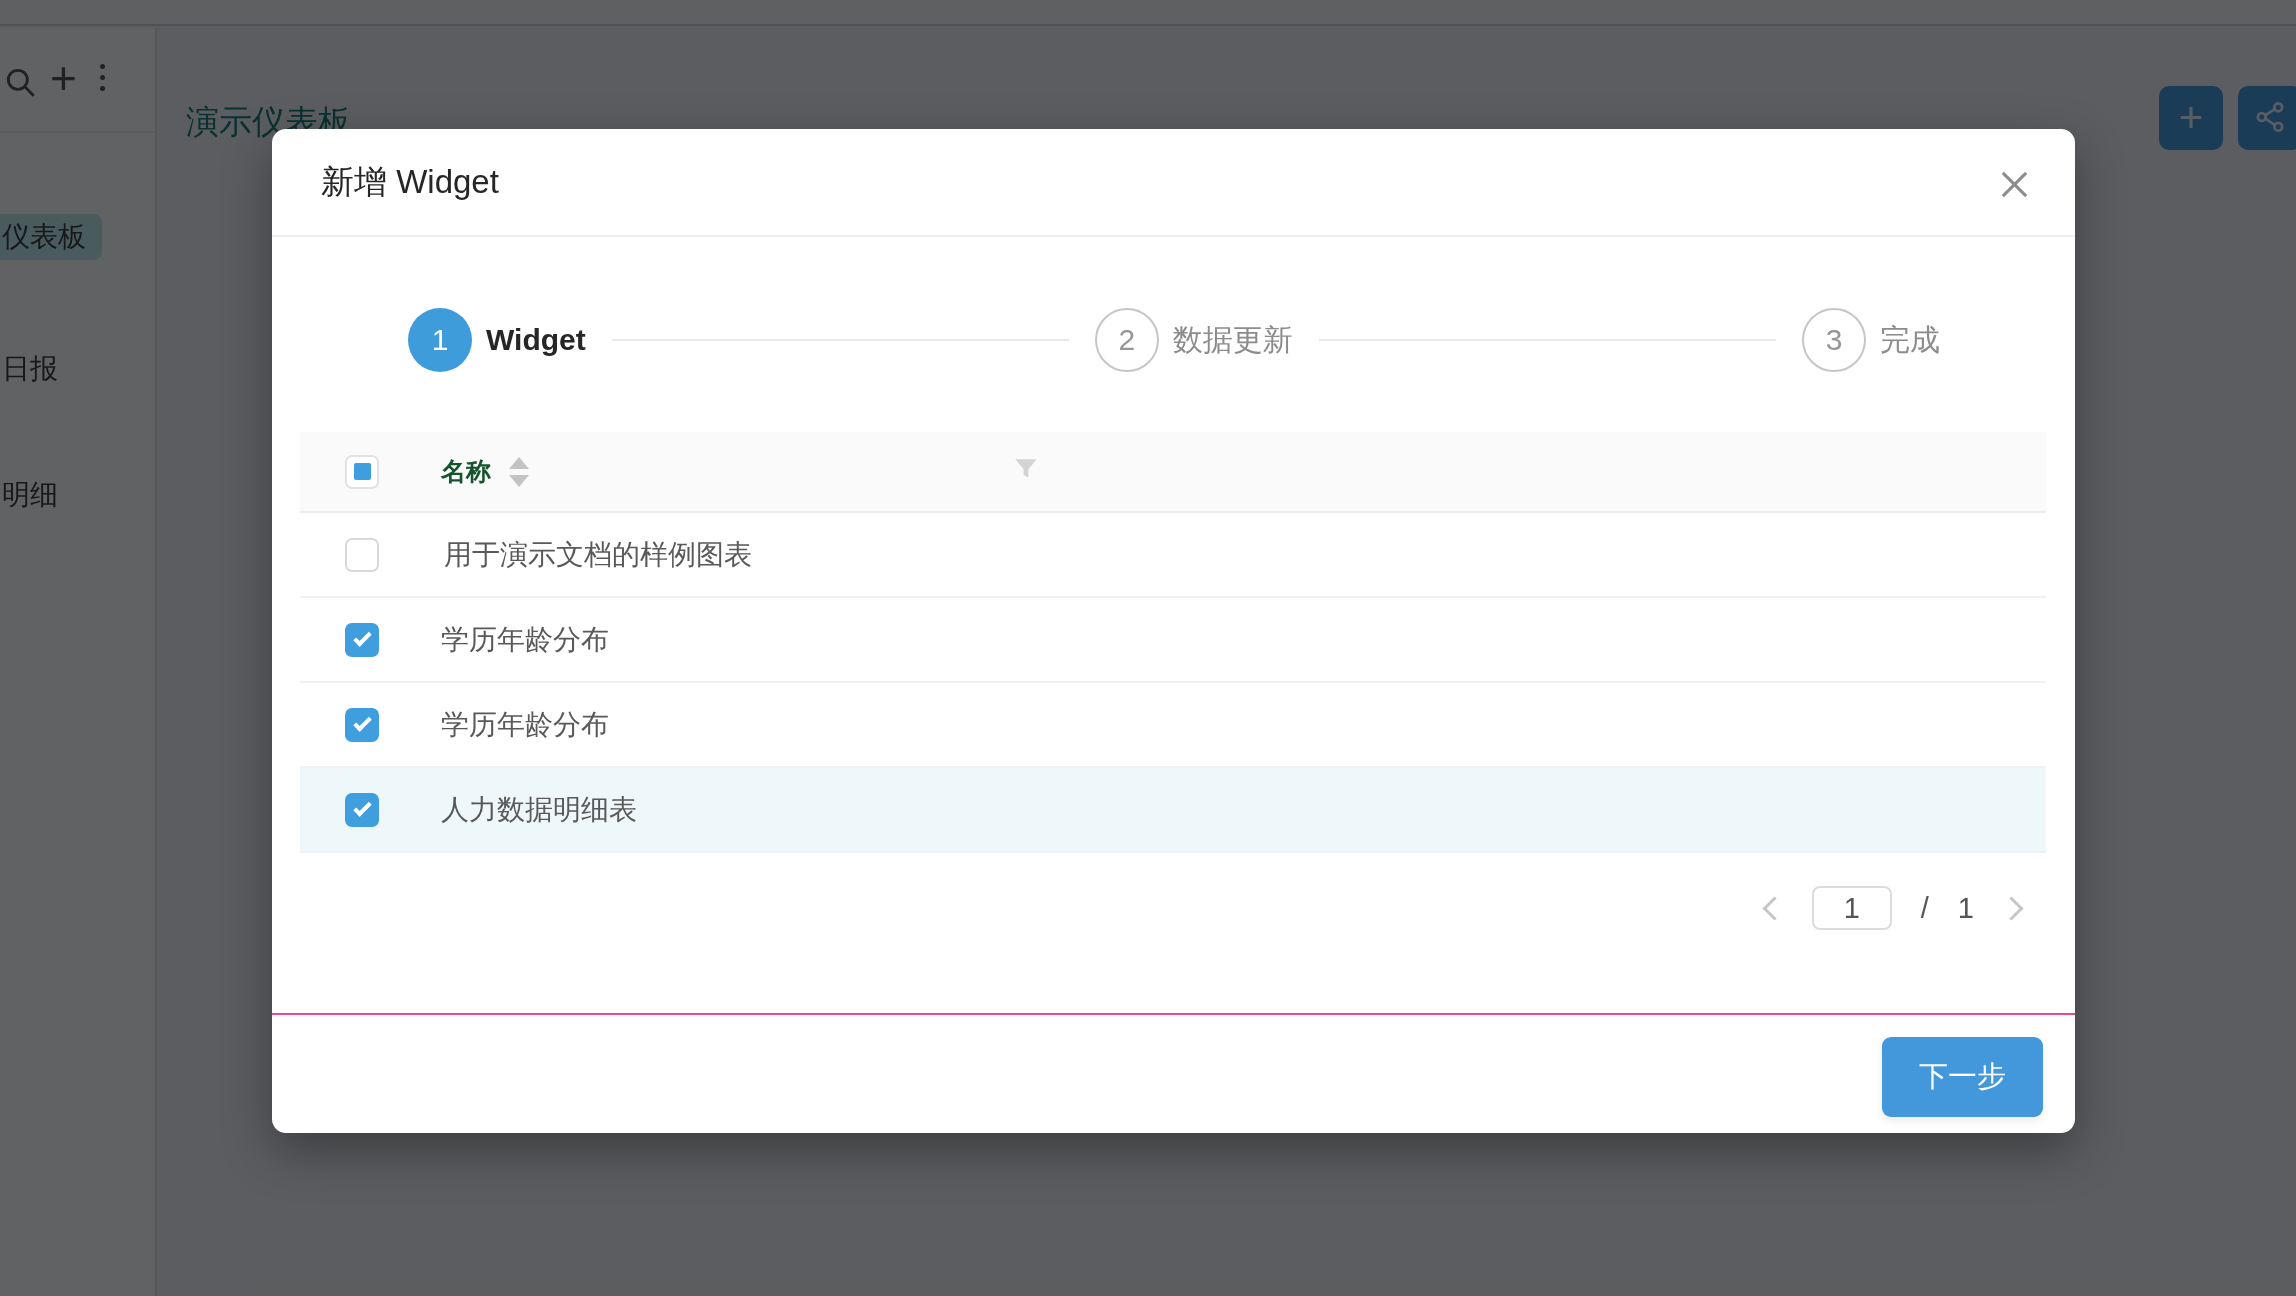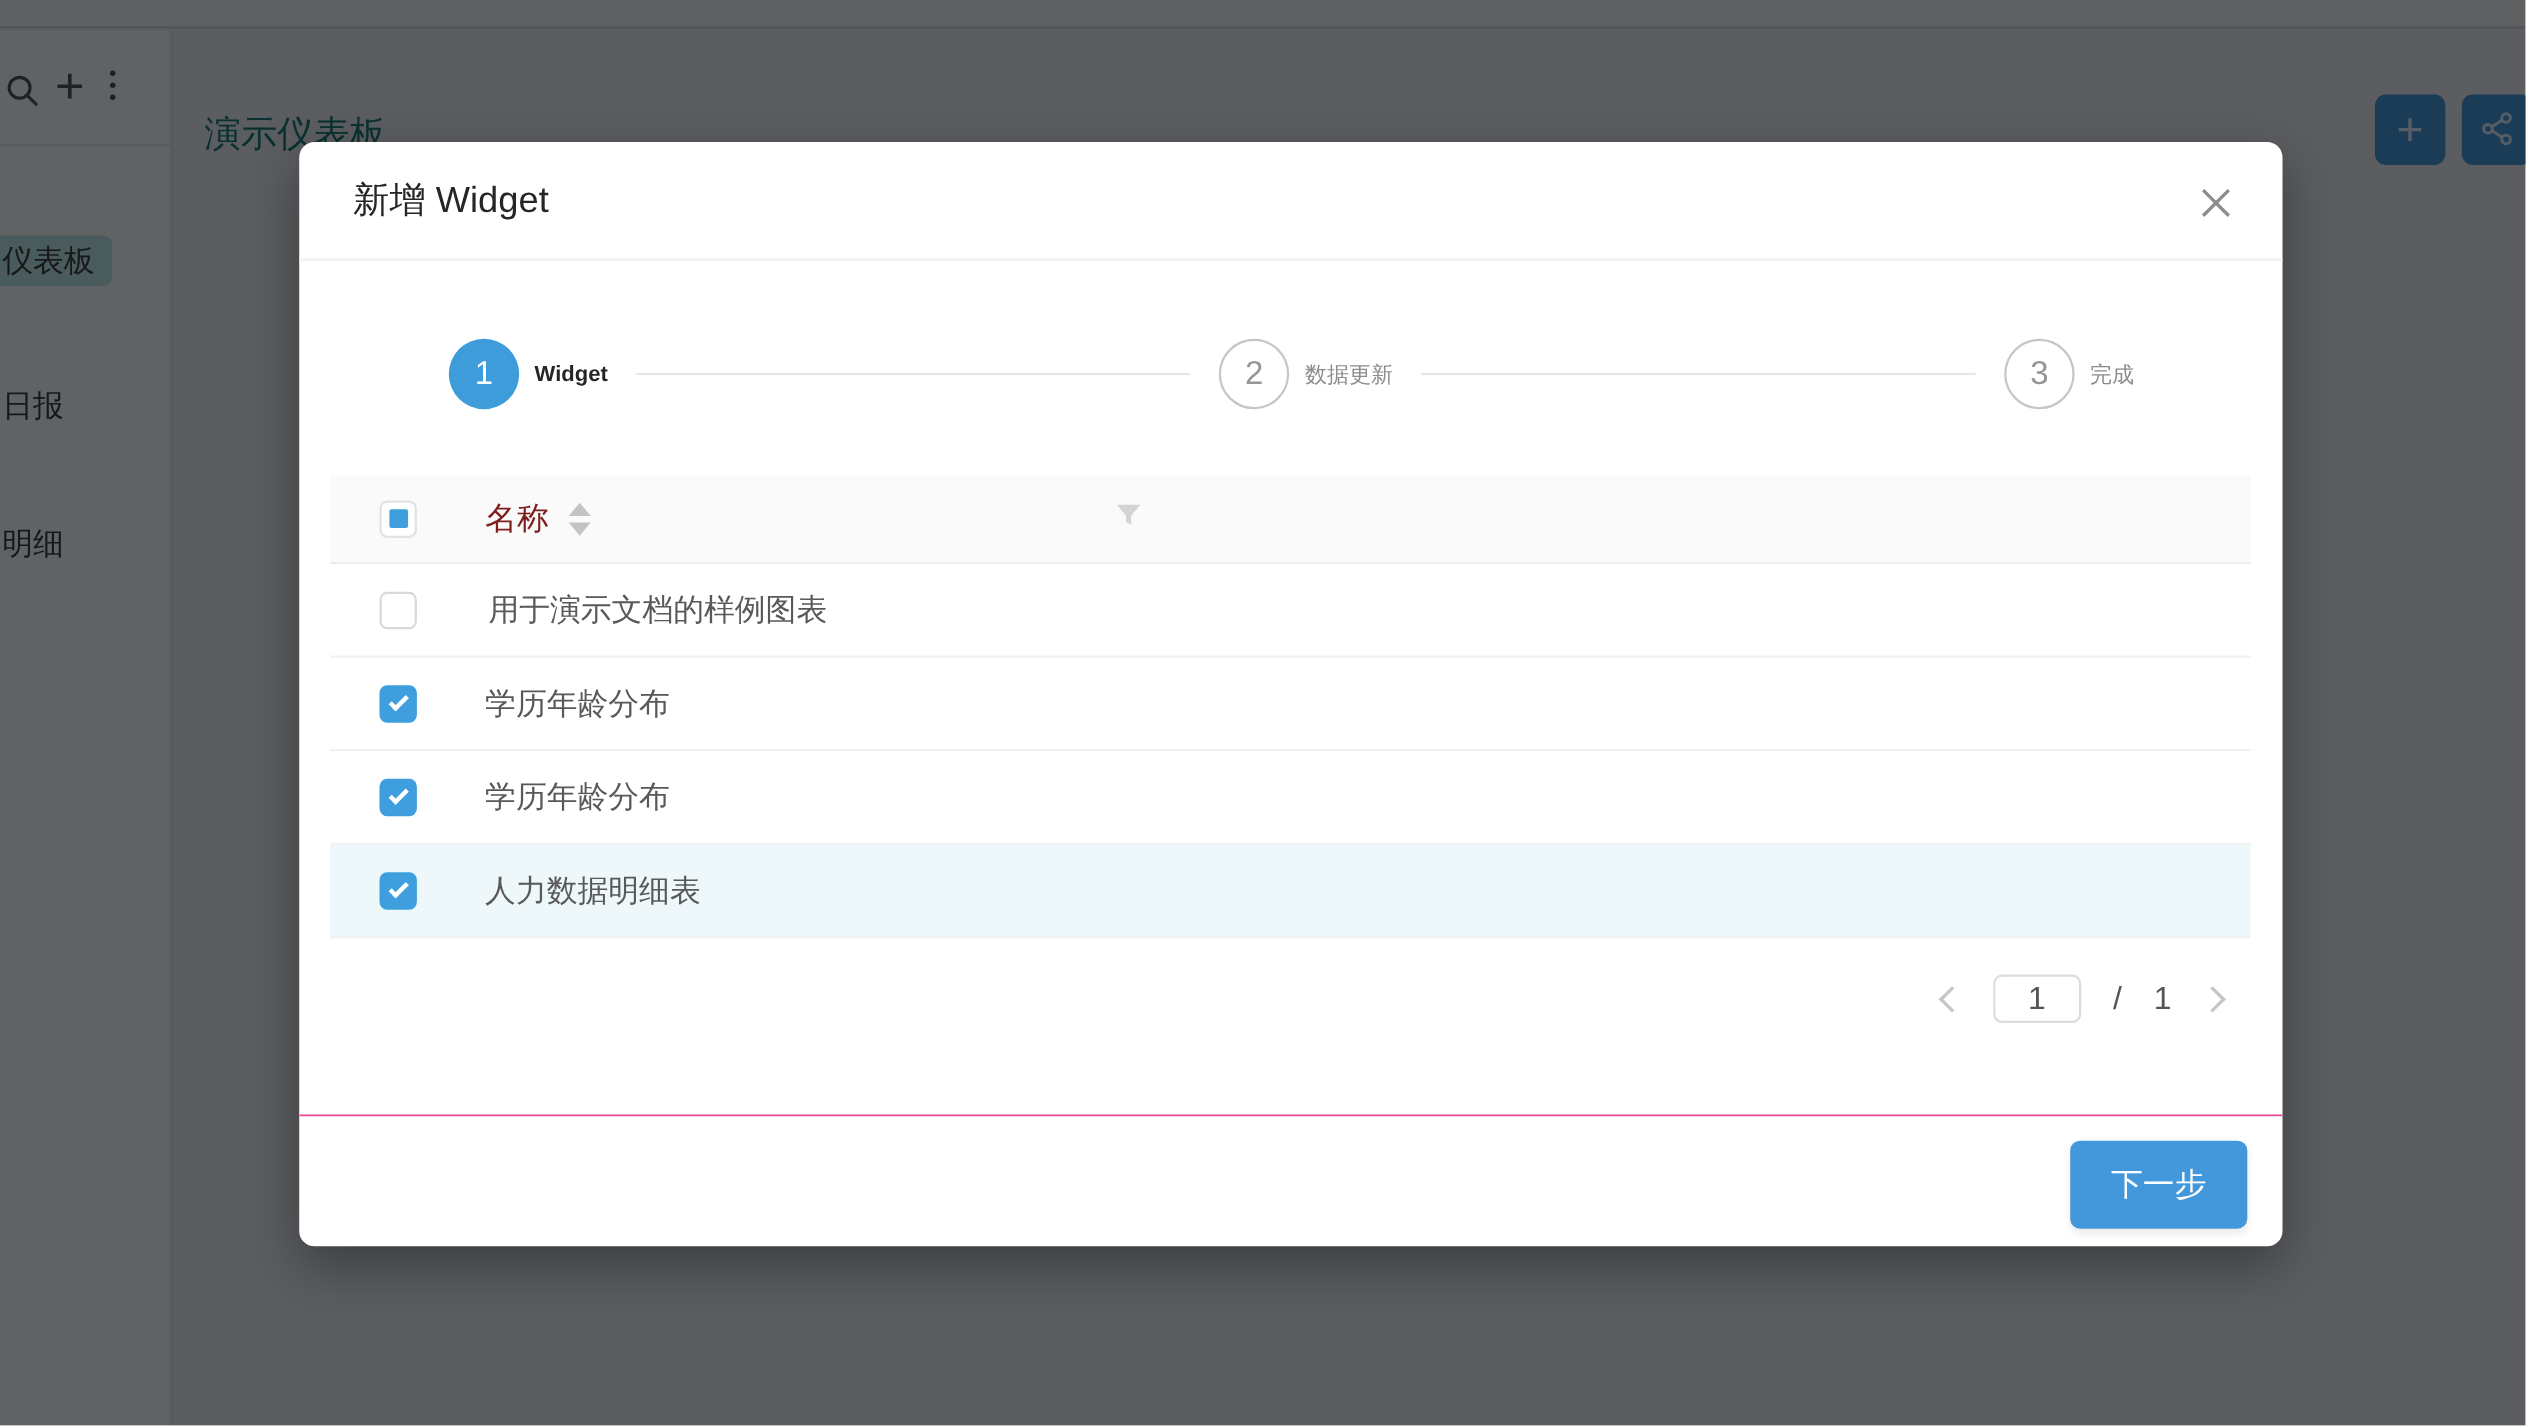--- a/index.html
+++ b/index.html
@@ -55,36 +55,36 @@
   .modal-close::after  { transform:rotate(-45deg); }
 
   
   .steps { position:absolute; left:136px; right:135px; top:179px; height:64px;
     display:flex; align-items:center; }
   .step { display:flex; align-items:center; gap:14px; }
   .step-circle { width:64px; height:64px; border-radius:50%; display:flex;
     align-items:center; justify-content:center; font-size:30px; }
   .step.active .step-circle { background:#3f9cdb; color:#fff; }
   .step:not(.active) .step-circle { border:2px solid #c6c6c6; color:#969696; background:#fff; }
-  .step-label { font-size:20px; }
+  .step-label { font-size:30px; }
   .step.active .step-label { color:#262626; font-weight:bold; }
   .step:not(.active) .step-label { color:#8c8c8c; }
   .step-line { flex:1; height:2px; background:#e7e7e7; margin:0 26px; }
 
   
   .wtable { position:absolute; left:28px; top:303px; width:1746px; }
   .thead { display:flex; align-items:center; height:81px; background:#fafafa;
     border-bottom:2px solid #ededed; }
   .trow { display:flex; align-items:center; height:85px; background:#fff;
     border-bottom:2px solid #f1f1f1; }
   .trow.hl { background:#eef8fb; }
   .col-check { width:124px; display:flex; justify-content:center; align-items:center; }
   .col-name { width:646px; padding-left:17px; display:flex; align-items:center; position:relative; }
   .col-desc { flex:1; padding-left:20px; display:flex; align-items:center; }
-  .th-text { font-size:29px; font-weight:normal; color:#7f1d1d; }
+  .th-text { font-size:25px; font-weight:bold; color:#14532d; }
   .cell-text { font-size:28px; color:#595959; }
 
   .sorter { display:flex; flex-direction:column; gap:6px; margin-left:18px; }
   .caret-up { width:0; height:0; border-left:10px solid transparent; border-right:10px solid transparent;
     border-bottom:12px solid #c3c3c3; }
   .caret-down { width:0; height:0; border-left:10px solid transparent; border-right:10px solid transparent;
     border-top:12px solid #c3c3c3; }
   .filter-icon { position:absolute; right:28px; top:50%; transform:translateY(-50%); }
 
   .checkbox { width:34px; height:34px; border-radius:7px; border:2px solid #d9d9d9; background:#fff;

